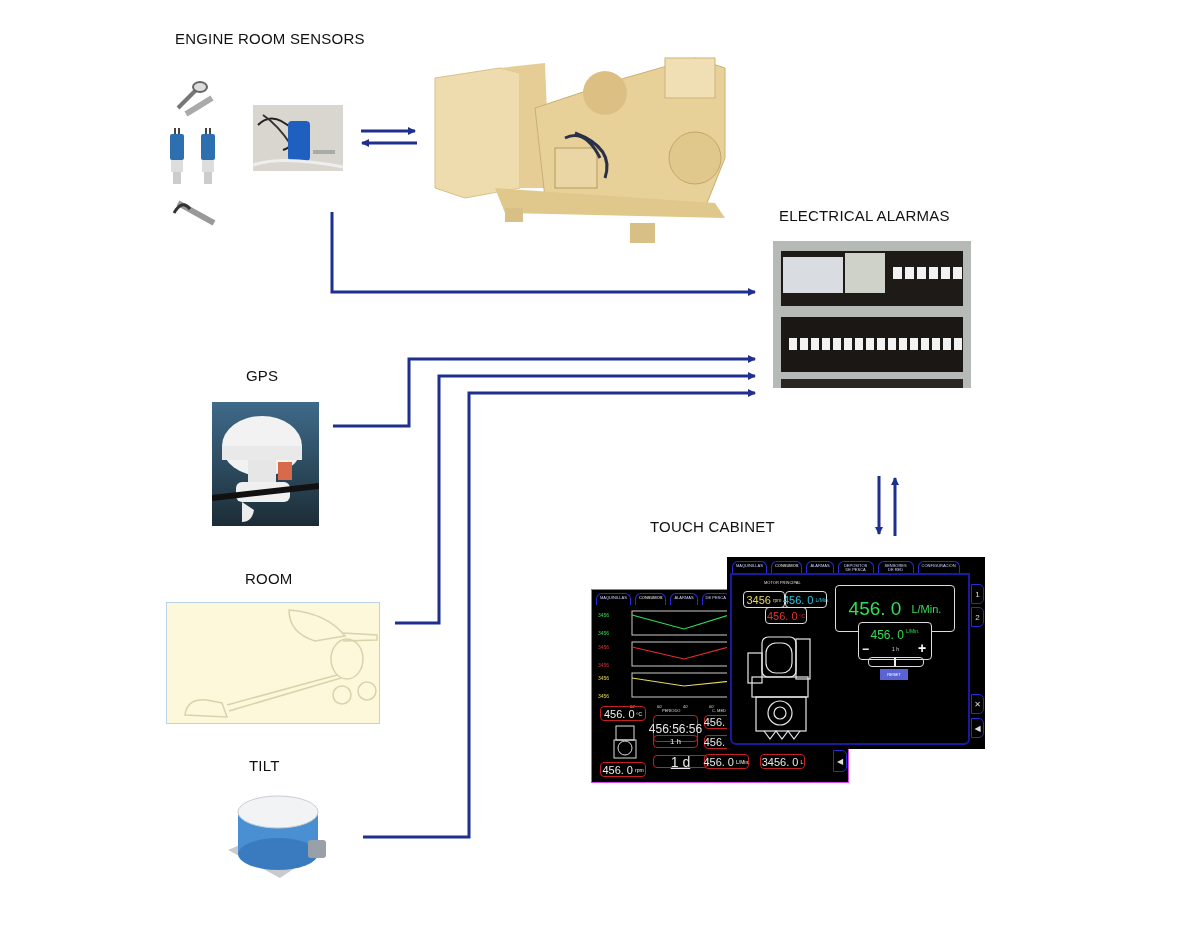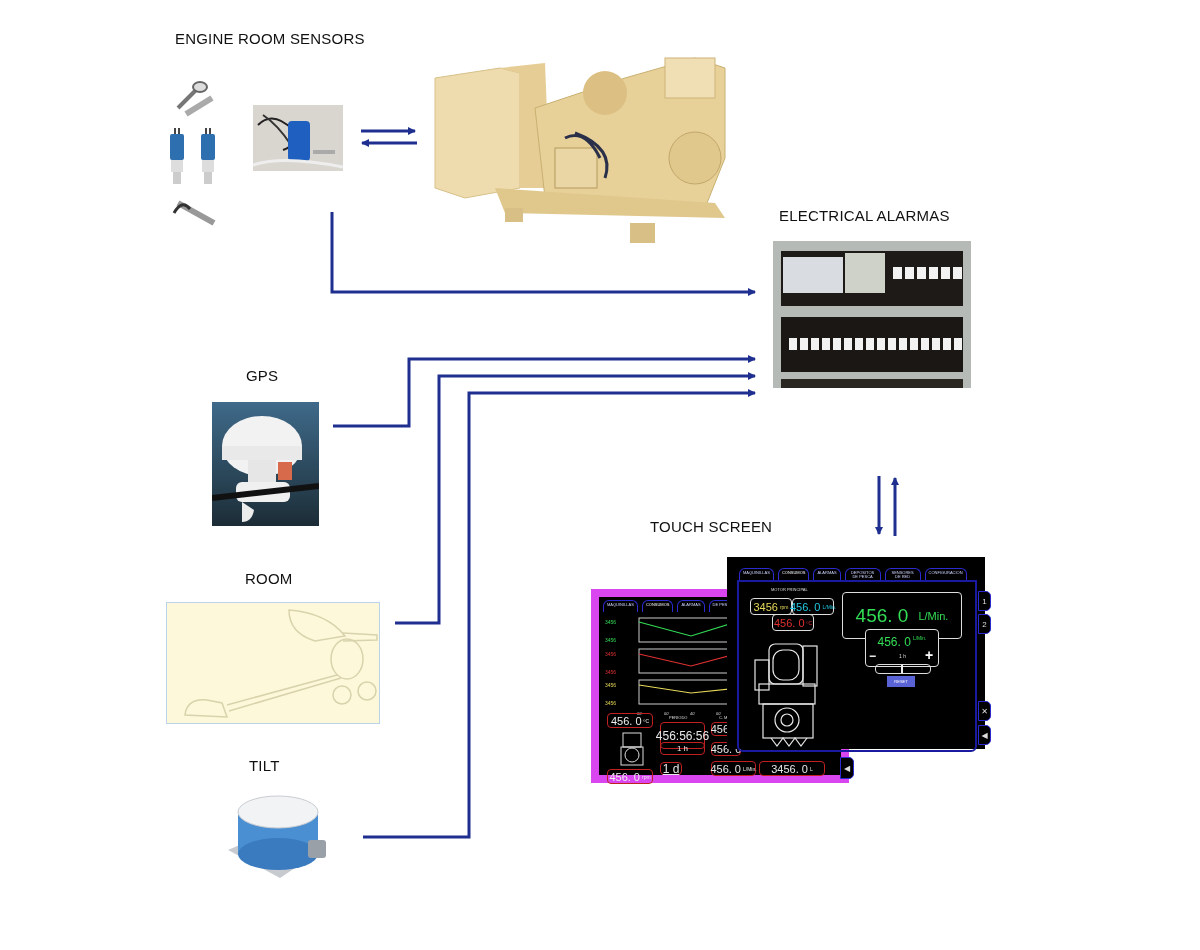--- a/index.html
+++ b/index.html
@@ -3,38 +3,38 @@
 <meta charset="utf-8">
 <style>
   html, body { margin:0; padding:0; background:#ffffff; }
   body { width:1200px; height:950px; position:relative; overflow:hidden; font-family:"Liberation Sans", sans-serif; }
   .label { position:absolute; font-size:15px; color:#111; letter-spacing:0.2px; }
   .abs { position:absolute; }
   svg.lines { position:absolute; left:0; top:0; }
   
   .img-box { position:absolute; overflow:hidden; }
   
-  .screen { position:absolute; background:#000; border:8px solid #d946ef; box-sizing:border-box; }
+  .screen { position:absolute; background:#000; border:1px solid #d946ef; box-sizing:border-box; }
   .tabs { position:absolute; left:4px; top:3px; display:flex; gap:4px; }
   .tab { border:1.5px solid #2a2ad0; border-bottom:none; border-radius:6px 6px 0 0; color:#cfd2ff; font-size:4px; text-align:center; padding:2px 3px; height:7px; box-sizing:content-box; white-space:nowrap; line-height:3.5px; }
   .tab.active { color:#ffffff; }
   .box { position:absolute; border:1.5px solid #ddd; border-radius:4px; font-size:11px; display:flex; align-items:center; justify-content:center; box-sizing:border-box; white-space:nowrap; }
   .box.red { border-color:#c02020; color:#e8e8e8; }
   .unit { font-size:5px; margin-left:2px; }
   .side-btn { position:absolute; border:1.5px solid #2a2ad0; border-radius:0 5px 5px 0; color:#ddd; font-size:8px; display:flex; align-items:center; justify-content:center; background:#000; }
 </style>
 </head>
 <body>
 
 <div class="label" style="left:175px;top:30px;text-align:center;">ENGINE ROOM SENSORS</div>
 <div class="label" style="left:779px;top:207px;">ELECTRICAL ALARMAS</div>
 <div class="label" style="left:246px;top:367px;">GPS</div>
 <div class="label" style="left:245px;top:570px;">ROOM</div>
 <div class="label" style="left:249px;top:757px;">TILT</div>
-<div class="label" style="left:650px;top:518px;">TOUCH SCREEN</div>
+<div class="label" style="left:650px;top:518px;">TOUCH CABINET</div>
 
 <svg class="lines" width="1200" height="950">
   <defs>
     <marker id="ah" markerWidth="8" markerHeight="8" refX="7" refY="4" orient="auto" markerUnits="userSpaceOnUse">
       <path d="M0,0 L8,4 L0,8 z" fill="#1f2f8f"></path>
     </marker>
   </defs>
   <g stroke="#1f2f8f" stroke-width="3" fill="none">
 
     <line x1="361" y1="131" x2="415" y2="131" marker-end="url(#ah)"></line>
@@ -211,28 +211,28 @@
         <circle cx="13" cy="24" r="7"></circle>
         <rect x="2" y="16" width="22" height="18"></rect>
       </g>
   </svg>
   <div class="box red" style="left:8px;top:172px;width:46px;height:15px;color:#eee;">
     <span>456. 0</span>
       <span class="unit">rpm</span>
   </div>
   <div class="box red" style="left:61px;top:125px;width:45px;height:27px;font-size:12px;">456:56:56</div>
   <div class="box red" style="left:61px;top:145px;width:45px;height:13px;font-size:8px;">1 h</div>
-  <div class="box red" style="left:61px;top:165px;width:22px;height:13px;font-size:12px;text-decoration:underline;">1 d</div>
+  <div class="box red" style="left:61px;top:165px;width:55px;height:13px;font-size:14px;text-decoration:underline;">1 d</div>
   <div class="box red" style="left:112px;top:125px;width:30px;height:14px;">456. 0</div>
   <div class="box red" style="left:112px;top:145px;width:30px;height:14px;">456. 0</div>
   <div class="box red" style="left:112px;top:164px;width:45px;height:15px;">
     <span>456. 0</span>
       <span class="unit">L/Min.</span>
   </div>
-  <div class="box red" style="left:160px;top:164px;width:66px;height:15px;">
+  <div class="box red" style="left:168px;top:164px;width:45px;height:15px;">
     <span>3456. 0</span>
       <span class="unit">L</span>
   </div>
   <div class="side-btn" style="left:241px;top:160px;width:12px;height:20px;">◀</div>
 </div>
 
 <div class="screen" style="left:727px;top:557px;width:258px;height:192px;border-color:#000;">
   <div class="abs" style="left:2px;top:15px;width:240px;height:172px;border:2px solid #1a1aa0;border-radius:0 0 6px 6px;box-sizing:border-box;"></div>
   <div class="tabs">
     <div class="tab">MAQUINILLAS</div>

